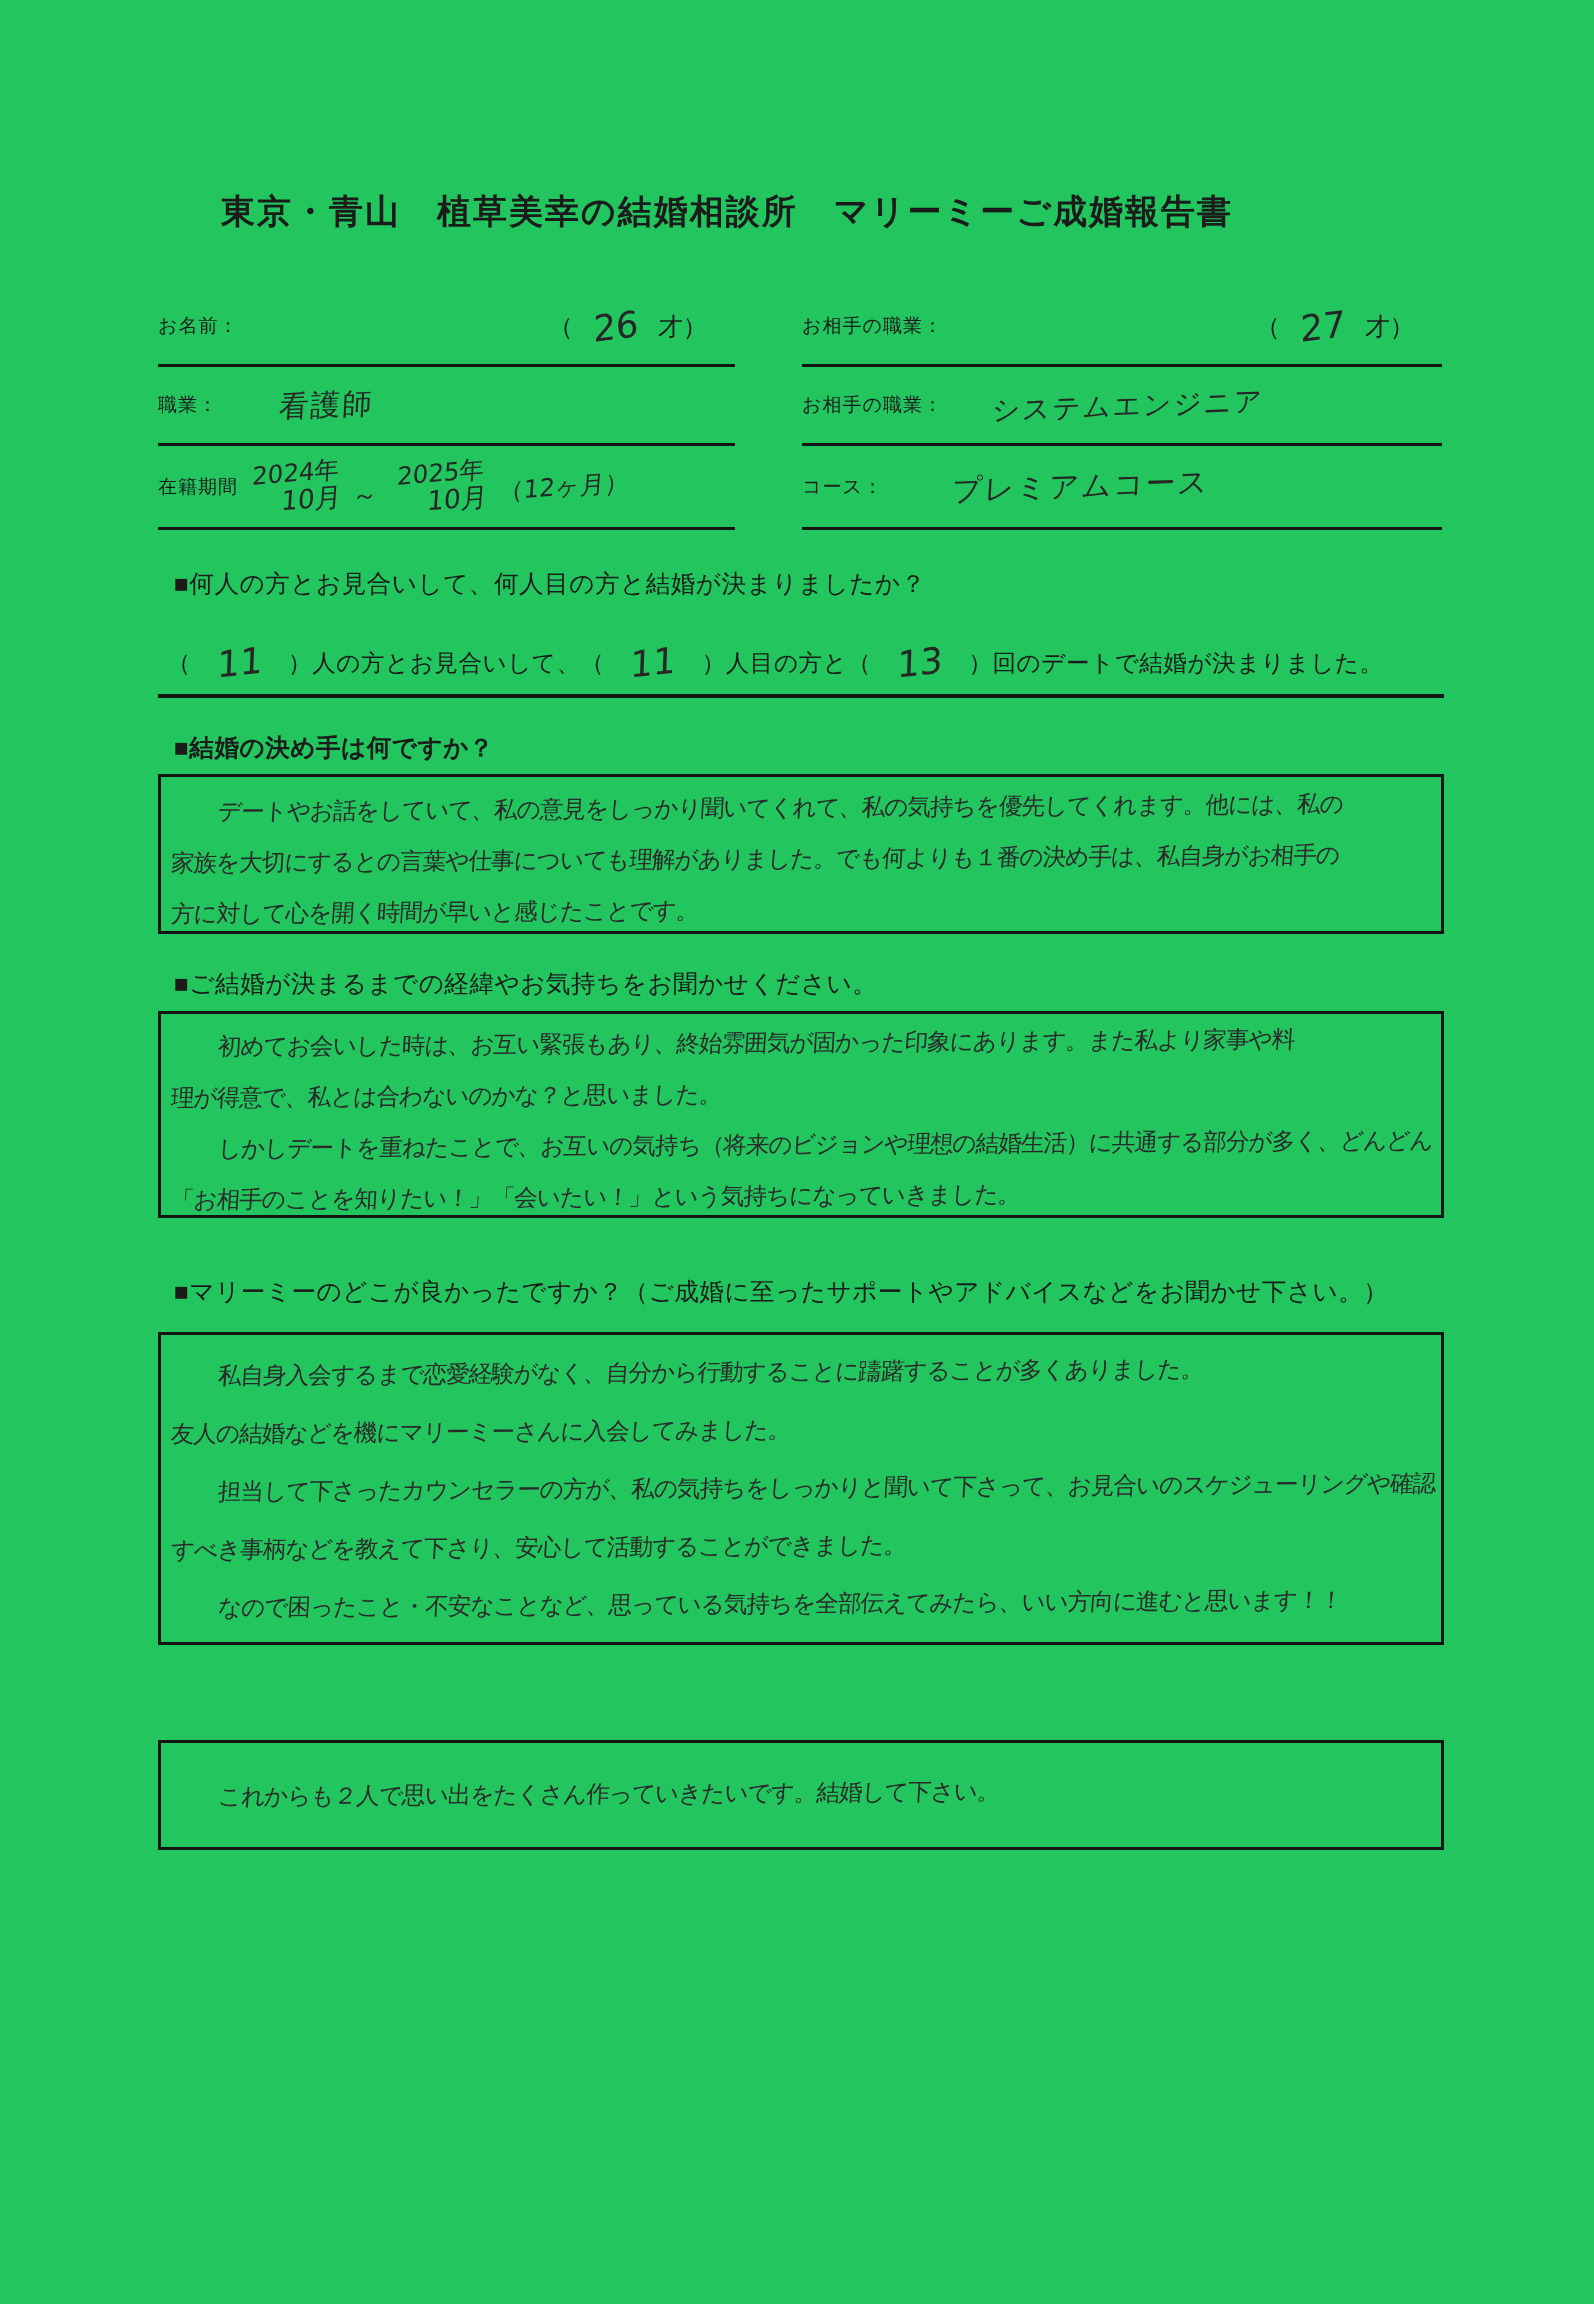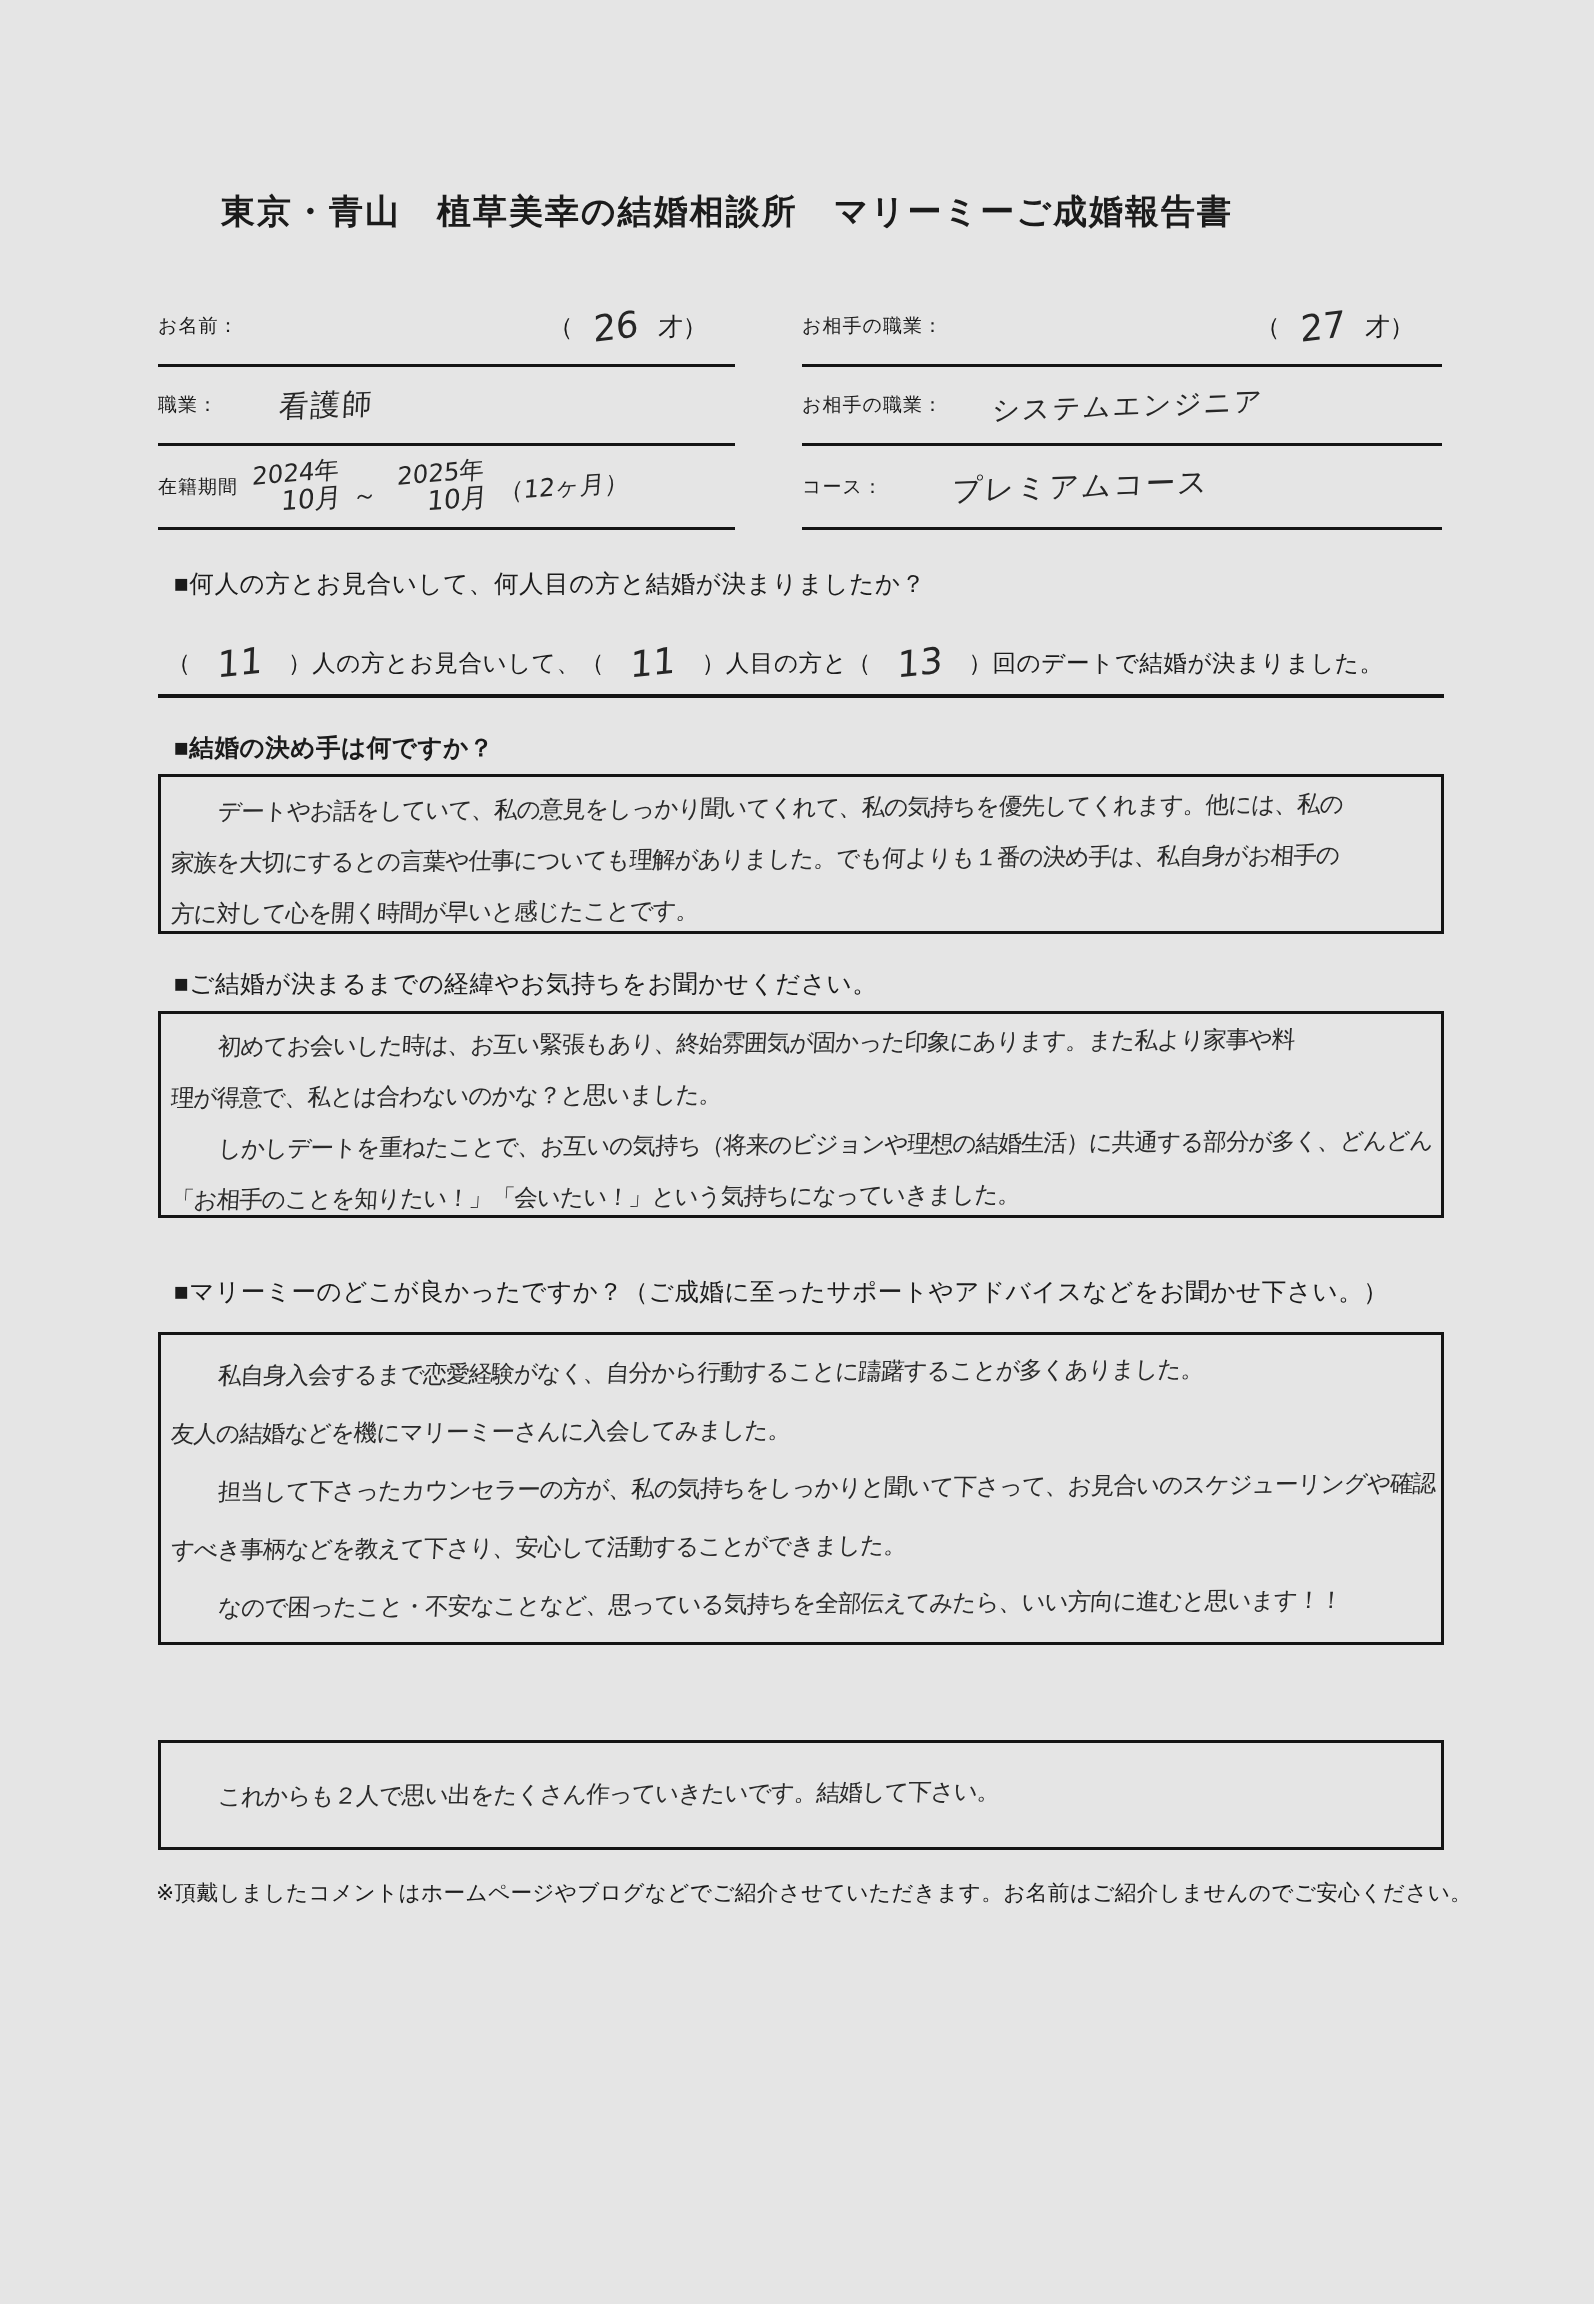--- a/index.html
+++ b/index.html
@@ -1,20 +1,20 @@
 <!DOCTYPE html>
 <html><head>
 <meta charset="utf-8">
 <style>
   html,body{margin:0;padding:0;background:#ffffff;}
   .page{
     position:relative;
     width:1595px;
     height:2304px;
-    background:#e5e5e5;
+    background:#22c55e;
     font-family:"Liberation Sans","DejaVu Sans",sans-serif;
     color:#1b1b1b;
     overflow:hidden;
   }
   .title{
     position:absolute;
     left:221px;
     top:189px;
     margin:0;
     font-size:34px;
@@ -206,16 +206,15 @@
     <div class="hline ind-b">友人の結婚などを機にマリーミーさんに入会してみました。</div>
     <div class="hline ind-a">担当して下さったカウンセラーの方が、私の気持ちをしっかりと聞いて下さって、お見合いのスケジューリングや確認</div>
     <div class="hline ind-b">すべき事柄などを教えて下さり、安心して活動することができました。</div>
     <div class="hline ind-a">なので困ったこと・不安なことなど、思っている気持ちを全部伝えてみたら、いい方向に進むと思います！！</div>
   </div>
 
   <div class="abox" id="box5">
     <div class="hline ind-a">これからも２人で思い出をたくさん作っていきたいです。結婚して下さい。</div>
   </div>
 
-  <div class="footer">※頂戴しましたコメントはホームページやブログなどでご紹介させていただきます。お名前はご紹介しませんのでご安心ください。</div>
 
 </div>
 
 
 </body></html>

